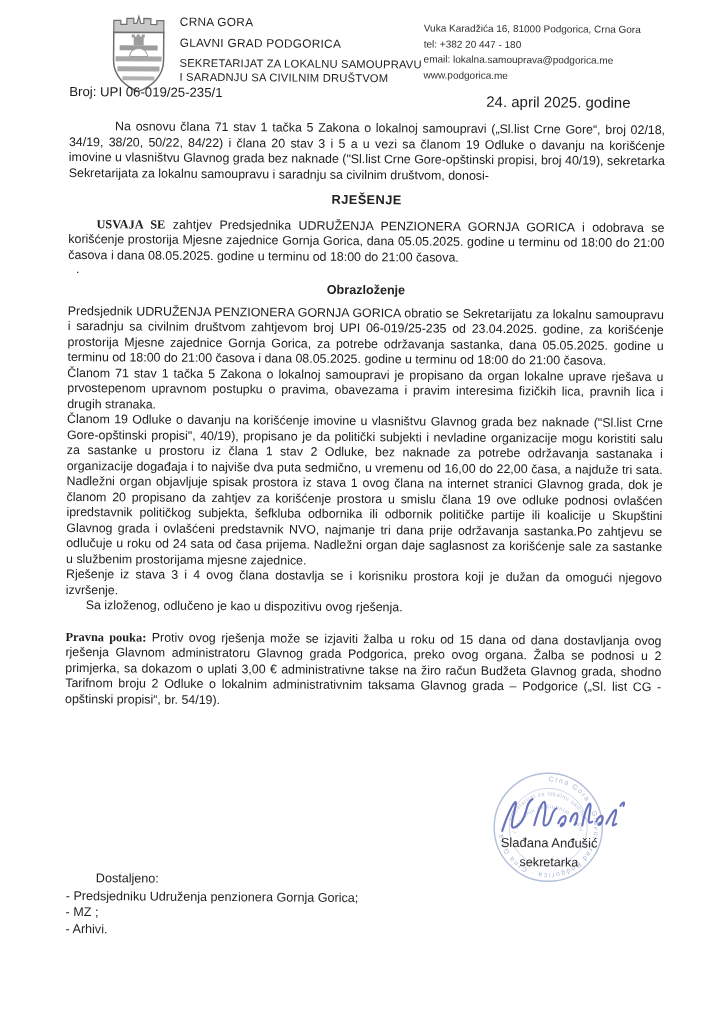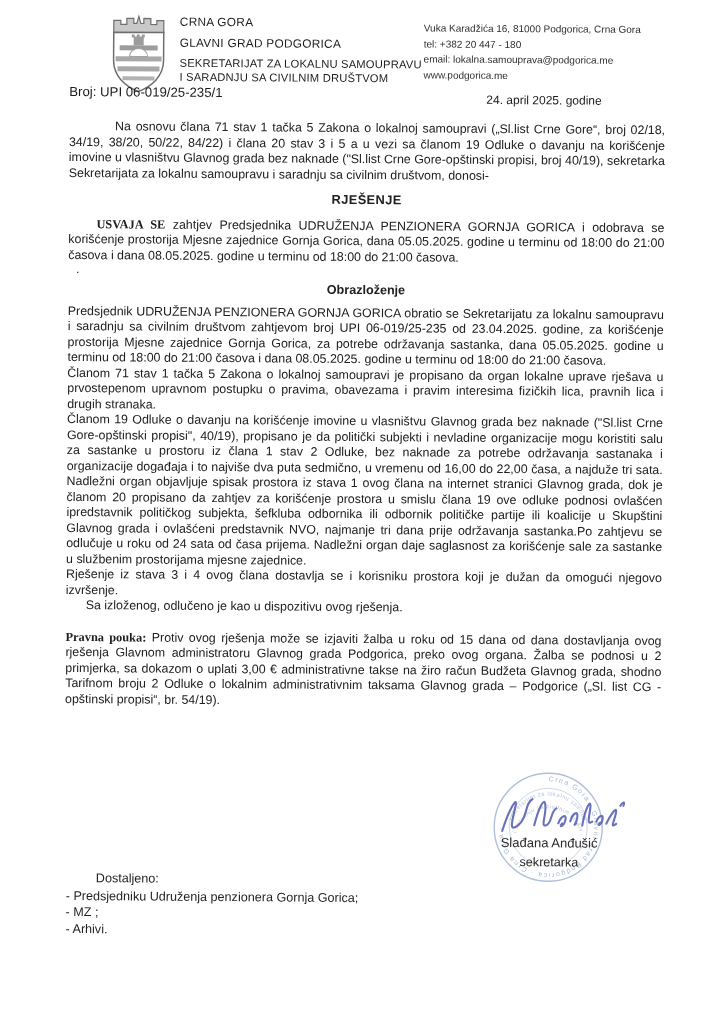--- a/index.html
+++ b/index.html
@@ -11,21 +11,21 @@
   .tilt { position:absolute; inset:0; transform:rotate(0.4deg); transform-origin:362px 0; }
 
   
   .coa { position:absolute; left:106px; top:12px; }
   .org-block { position:absolute; left:180px; top:16px; color:#1d1d1d; }
   .org-l1 { font-size:11.8px; letter-spacing:.3px; margin-bottom:7px; }
   .org-l2 { font-size:11.8px; letter-spacing:.3px; margin-bottom:6px; }
   .org-l3, .org-l4 { font-size:11.2px; line-height:14px; letter-spacing:.2px; }
   .addr-block { position:absolute; left:424px; top:20px; font-size:10px; line-height:15.5px; color:#2f2f2f; }
   .case-number { position:absolute; left:70px; top:86px; font-size:13.2px; color:#1c1c1c; }
-  .doc-date { position:absolute; left:487px; top:92px; font-size:12px; color:#1c1c1c; }
+  .doc-date { position:absolute; left:487px; top:92px; font-size:15px; color:#1c1c1c; }
 
   
   .body-text {
     position:absolute; left:70px; top:121px; width:596px;
     font-size:12.4px; line-height:15.5px; text-align:justify;
   }
   .body-text p { margin:0; }
   .p-intro { text-indent:46px; }
   .doc-title { text-align:center; font-weight:bold; font-size:12.8px; letter-spacing:.4px; margin:9px 0 11px; }
   .p-decision { text-indent:28px; }

